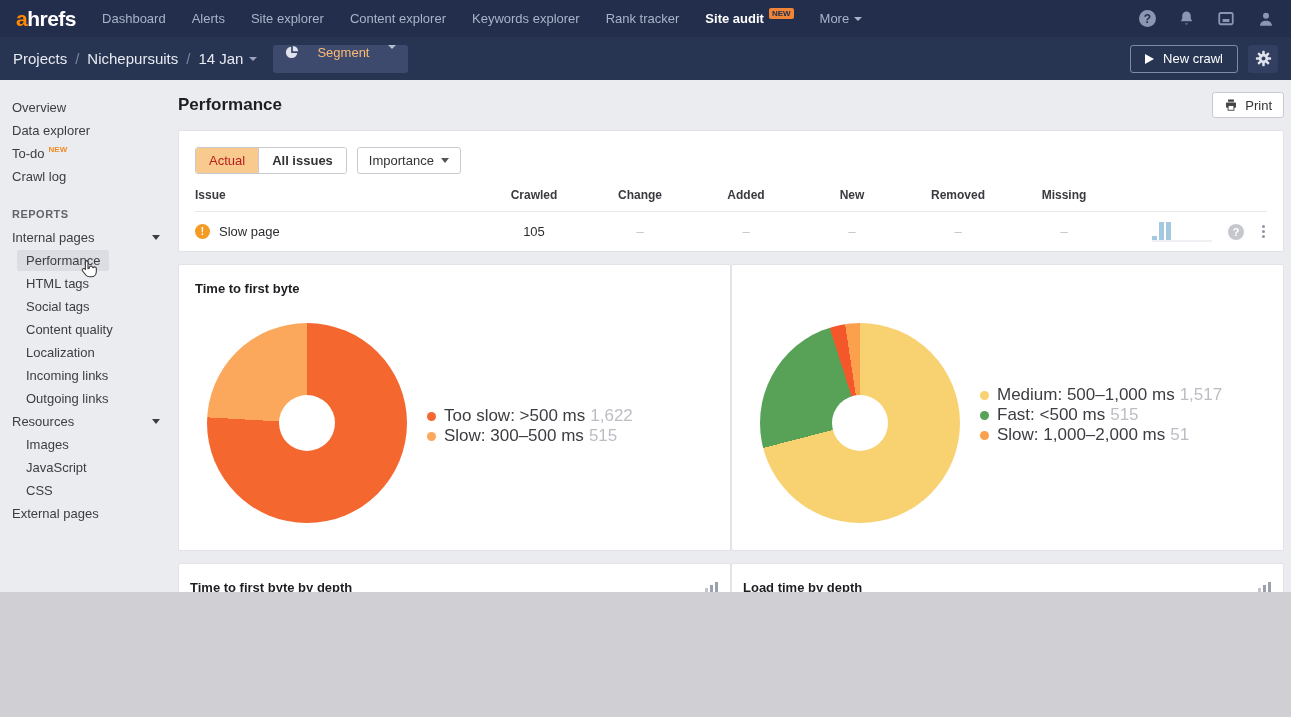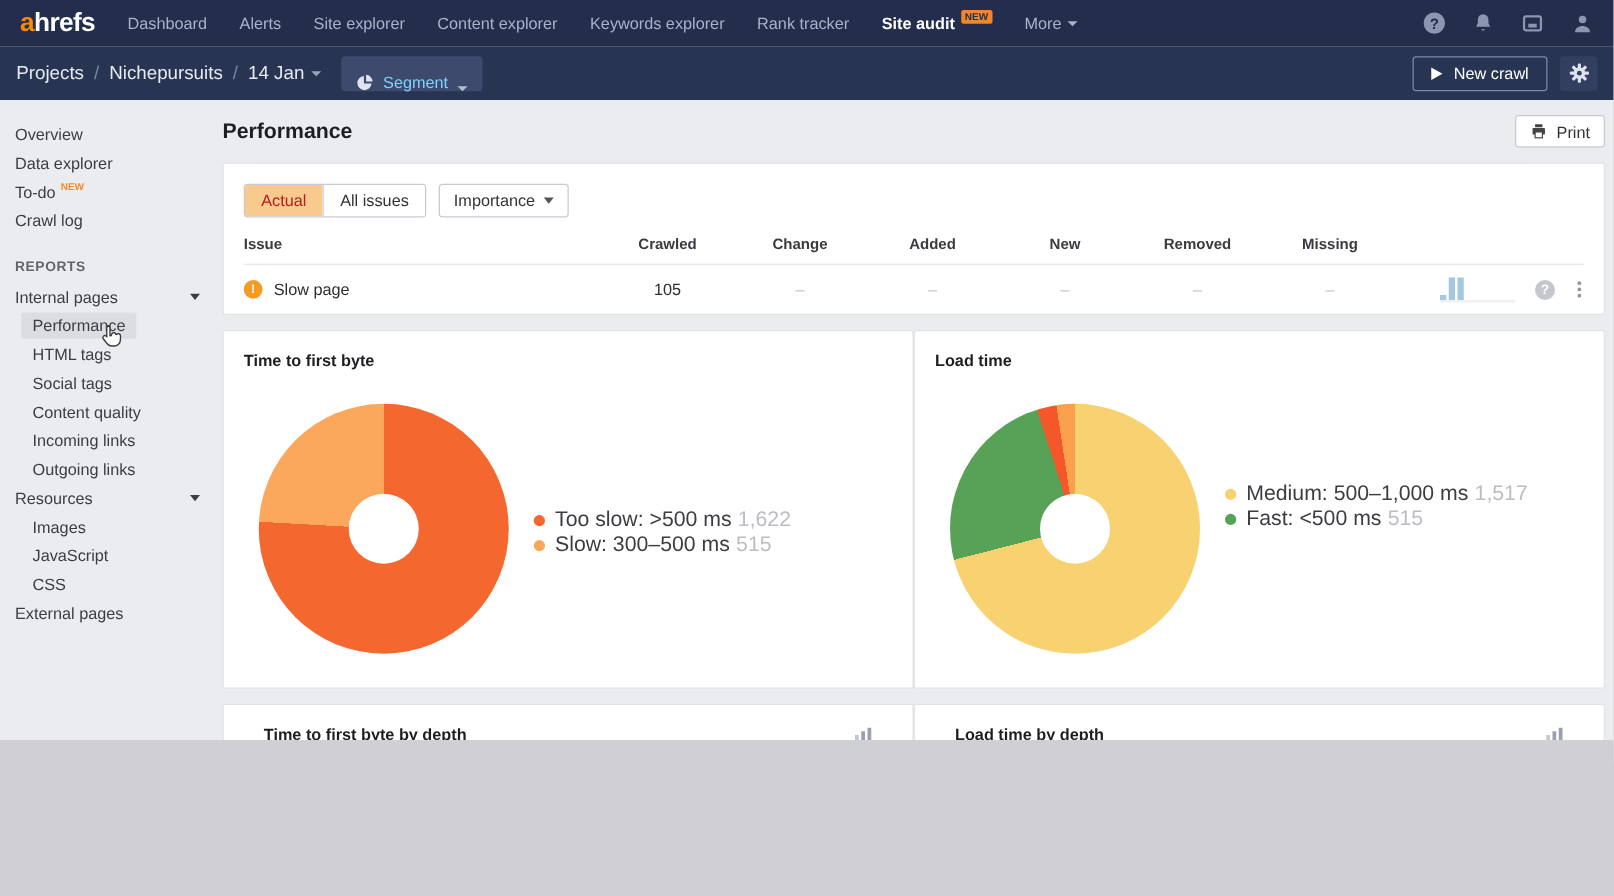--- a/index.html
+++ b/index.html
@@ -19,21 +19,21 @@
   .topnav-right { margin-left:auto; display:flex; align-items:center; gap:22px; }
   .topnav-right .icon-btn { cursor:pointer; display:flex; align-items:center; }
   .help-circle { width:17px; height:17px; border-radius:50%; background:#8b96b3; color:#222e4c; font-size:12px; font-weight:bold; display:flex; align-items:center; justify-content:center; }
 
   
   .subnav { height:43px; background:#273452; display:flex; align-items:center; padding:0 13px; }
   .breadcrumb { color:#e7eaf1; font-size:15px; display:flex; align-items:center; }
   .breadcrumb .sep { color:#7a86a4; margin:0 8px; }
   .breadcrumb .crumb { cursor:pointer; }
   .breadcrumb .caret-down { border-top-color:#9aa4bd; margin-left:6px; }
-  .segment-btn { margin-left:16px; background:#3d4a6e; border:none; border-radius:3px; color:#7dd3fc; height:28px; padding:0 12px; display:flex; gap:7px; align-items:flex-end; font-size:13px; cursor:pointer; }
+  .segment-btn { margin-left:16px; background:#3d4a6e; border:none; border-radius:3px; color:#fdba74; height:28px; padding:0 12px; display:flex; gap:18px; align-items:flex-start; font-size:13px; cursor:pointer; }
   .segment-btn .caret-down { border-top-color:#b6bed2; }
   .subnav-right { margin-left:auto; display:flex; gap:10px; align-items:center; }
   .new-crawl-btn { background:transparent; border:1px solid #7e89a6; color:#fff; border-radius:3px; height:28px; padding:0 14px; font-size:13px; display:flex; align-items:center; gap:9px; cursor:pointer;margin-left:20px; }
   .play-tri { width:0; height:0; border-left:9px solid #fff; border-top:5px solid transparent; border-bottom:5px solid transparent; }
   .gear-btn { width:30px; height:28px; background:#323f61; border:none; border-radius:3px; display:flex; align-items:center; justify-content:center; cursor:pointer; }
 
   
   .page-body { display:flex; height:637px; }
   .sidebar { width:178px; flex-shrink:0; padding:16px 0 0 12px; font-size:13px; color:#3c3c42; }
   .side-item { height:23px; display:flex; align-items:center; position:relative; cursor:pointer; padding-right:14px; }
@@ -47,21 +47,21 @@
   main { flex:1; padding-right:7px; }
   .main-header { display:flex; justify-content:space-between; align-items:center; padding:12px 0 12px; }
   .page-title { font-size:17px; font-weight:bold; color:#1e1e22; }
   .btn-white { background:#fff; border:1px solid #c9cad1; border-radius:3px; height:26px; padding:0 11px; display:flex; gap:7px; align-items:center; font-size:13px; color:#333; cursor:pointer; }
 
   .card { background:#fff; border:1px solid #e2e2e8; border-radius:2px; }
   .issues-card { padding:16px 16px 0; }
   .tabs-row { display:flex; gap:10px; }
   .seg-group { display:flex; border:1px solid #c9cad1; border-radius:3px; overflow:hidden; height:27px; }
   .seg { padding:0 13px; display:flex; align-items:center; font-size:13px; background:#fff; color:#333; border:none; cursor:pointer; }
-  .seg + .seg { border-left:1px solid #c9cad1; }
+  .seg + .seg { border-left:1px solid #c9cad1;font-weight:bold; }
   .seg.active { background:#f8ca8e; color:#b91c1c; }
   .btn-white.h27 { height:27px; }
   .caret-dark { width:0; height:0; border-left:4px solid transparent; border-right:4px solid transparent; border-top:5px solid #555; }
 
   .thead { display:flex; align-items:center; padding:14px 0 9px; border-bottom:1px solid #e7e7ec; font-size:12px; font-weight:bold; color:#3a3a40; }
   .trow { display:flex; align-items:center; height:39px; font-size:13px; color:#2d2d32; }
   .col-issue { flex:1; display:flex; align-items:center; gap:9px; }
   .col-num { width:106px; text-align:center; }
   .col-actions { width:150px; display:flex; align-items:center; justify-content:flex-end; gap:16px; }
   .dash { color:#c2c2c8; }
@@ -77,21 +77,21 @@
   .donut { position:absolute; left:28px; top:58px; width:200px; height:200px; border-radius:50%; }
   .donut .hole { position:absolute; left:50%; top:50%; width:56px; height:56px; margin:-28px 0 0 -28px; background:#fff; border-radius:50%; }
   .legend { position:absolute; left:248px; }
   .legend.two { top:141px; }
   .legend.four { top:120px; }
   .legend-item { display:flex; align-items:center; height:20px; font-size:17px; color:#3c3c42; cursor:pointer; }
   .legend-dot { width:9px; height:9px; border-radius:50%; margin-right:8px; flex-shrink:0; }
   .legend-count { color:#bcbcc4; margin-left:5px; }
 
   .depth-card { flex:1; height:290px; position:relative; }
-  .depth-head { display:flex; justify-content:space-between; align-items:center; padding:16px 32px 0; }
+  .depth-head { display:flex; justify-content:space-between; align-items:center; padding:16px 11px 0; }
   .plot { position:absolute; left:15px; right:43px; top:0; height:240px; }
   .gridline { position:absolute; left:0; right:0; height:1px; background:#ececf1; }
   .axis-label { position:absolute; right:-2px; font-size:11px; color:#b3b3bb; }
   .bar-seg { position:absolute; }
 
   .chat-bubble { position:absolute; left:1227px; top:665px; width:52px; height:52px; border-radius:50%; background:#5b79a4; display:flex; align-items:center; justify-content:center; cursor:pointer; z-index:40; box-shadow:0 2px 6px rgba(0,0,0,0.25); }
   .mouse-cursor { position:absolute; left:80px; top:259px; z-index:50; pointer-events:none; }
 </style>
 </head>
 <body>
@@ -215,20 +215,23 @@
       <div class="side-item indent">
           <span class="lbl">HTML tags</span>
         </div>
       <div class="side-item indent">
           <span class="lbl">Social tags</span>
         </div>
       <div class="side-item indent">
           <span class="lbl">Content quality</span>
         </div>
       <div class="side-item indent">
+          <span class="lbl">Localization</span>
+        </div>
+      <div class="side-item indent">
           <span class="lbl">Incoming links</span>
         </div>
       <div class="side-item indent">
           <span class="lbl">Outgoing links</span>
         </div>
       <div class="side-item">
           <span class="lbl">Resources</span>
           <span class="side-caret"></span>
         </div>
       <div class="side-item indent">
@@ -319,34 +322,38 @@
                 <span class="legend-count">1,622</span>
               </div>
               <div class="legend-item">
                 <span class="legend-dot" style="background: rgb(252, 168, 92);"></span>
                 <span>Slow: 300–500 ms</span>
                 <span class="legend-count">515</span>
               </div>
             </div>
         </section>
         <section class="card donut-card">
-          <div class="card-pad-title">Load time</div>
           <div class="donut" style="background: conic-gradient(rgb(248, 209, 112) 0deg, rgb(248, 209, 112) 255.555deg, rgb(87, 162, 87) 255.555deg, rgb(87, 162, 87) 342.312deg, rgb(244, 88, 42) 342.312deg, rgb(244, 88, 42) 351.409deg, rgb(251, 161, 78) 351.409deg, rgb(251, 161, 78) 360deg);">
               <div class="hole"></div>
             </div>
           <div class="legend four">
               <div class="legend-item">
                 <span class="legend-dot" style="background: rgb(248, 209, 112);"></span>
                 <span>Medium: 500–1,000 ms</span>
                 <span class="legend-count">1,517</span>
               </div>
               <div class="legend-item">
                 <span class="legend-dot" style="background: rgb(87, 162, 87);"></span>
                 <span>Fast: &lt;500 ms</span>
                 <span class="legend-count">515</span>
+              </div>
+              <div class="legend-item">
+                <span class="legend-dot" style="background: rgb(251, 161, 78);"></span>
+                <span>Slow: 1,000–2,000 ms</span>
+                <span class="legend-count">51</span>
               </div>
             </div>
         </section>
       </div>
 
       <div class="cards-row">
         <section class="card depth-card">
           <div class="depth-head">
             <div class="card-pad-title" style="padding:0">Time to first byte by depth</div>
             <svg width="14" height="12" style="cursor:pointer">

